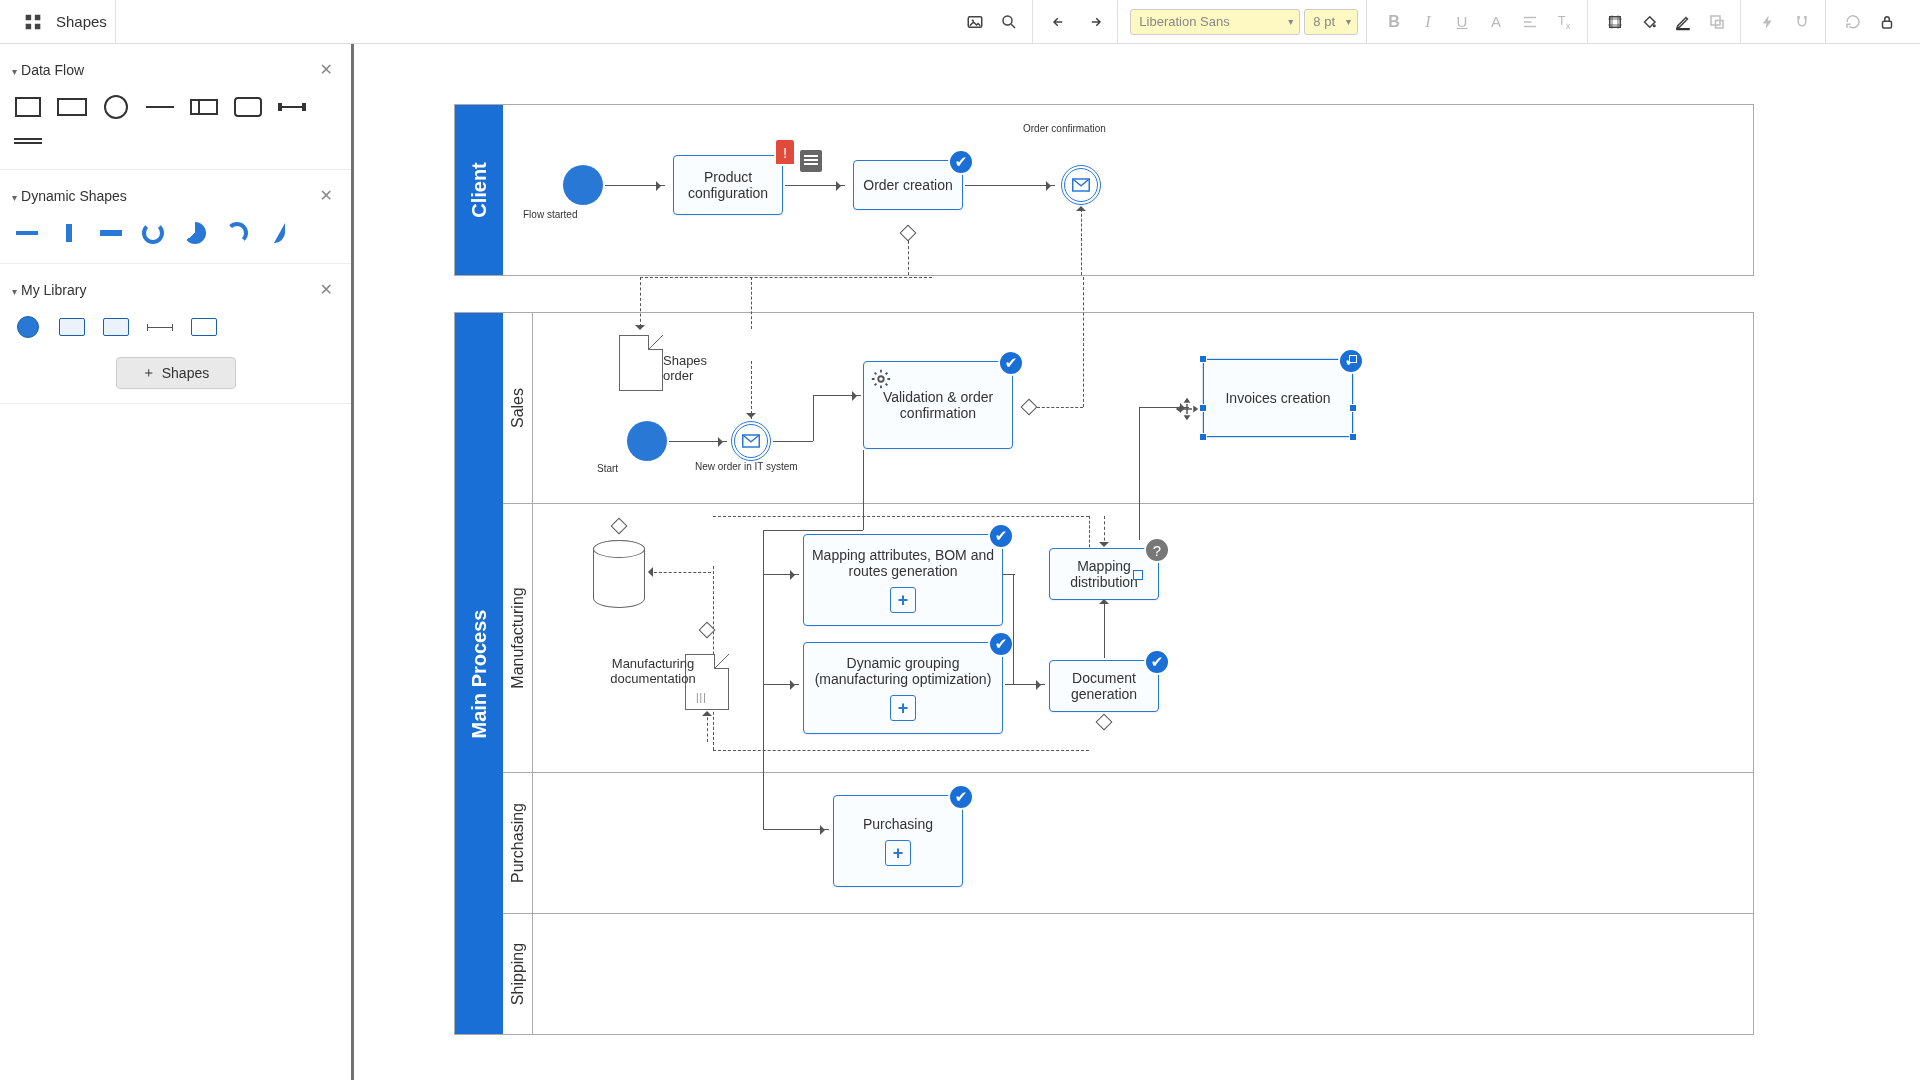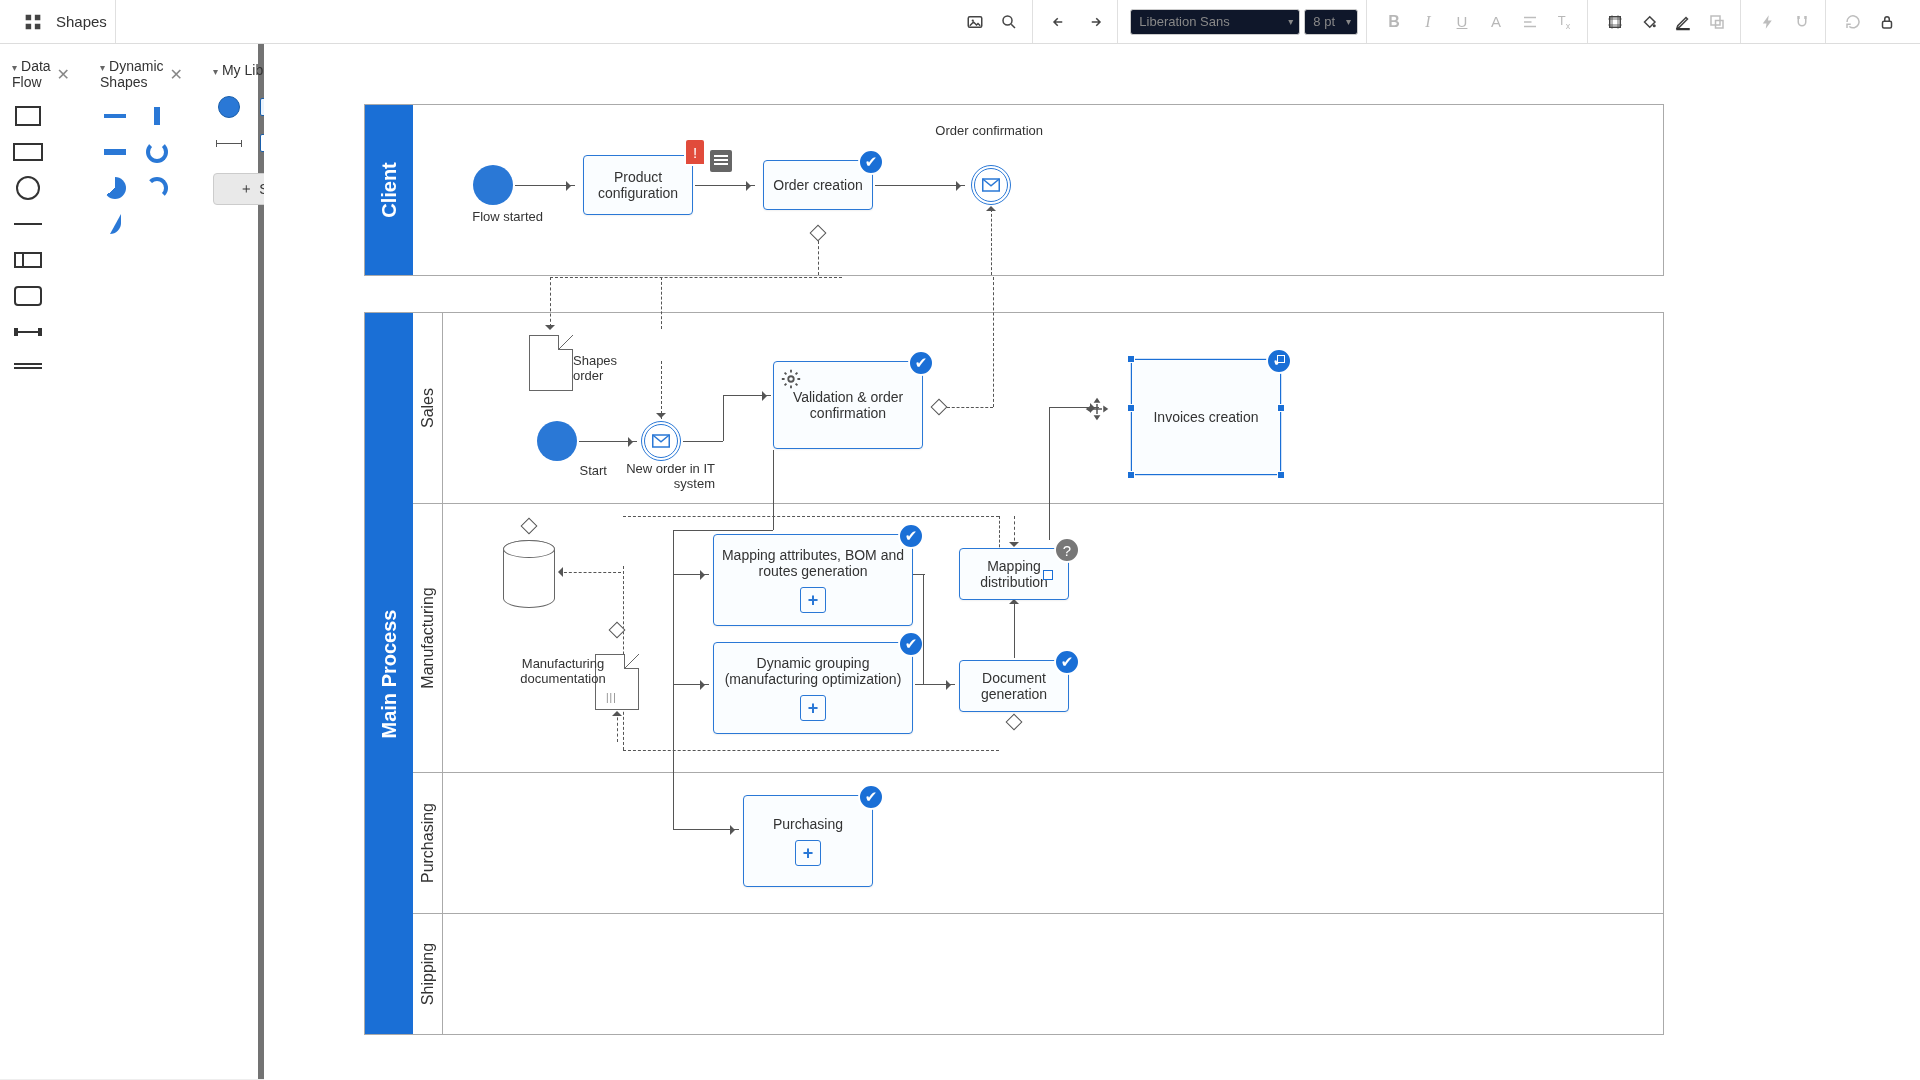--- a/index.html
+++ b/index.html
@@ -4,31 +4,31 @@
 <style>
   * { box-sizing: border-box; margin: 0; padding: 0; }
   body { font-family: -apple-system, BlinkMacSystemFont, "Segoe UI", Arial, sans-serif; background: #fff; font-size: 12px; color: #333; overflow: hidden; width: 1920px; height: 1080px; }
   
   
   .toolbar { height: 44px; border-bottom: 1px solid #ddd; display: flex; align-items: center; padding: 0 10px; gap: 4px; }
   .tb-group { display: flex; align-items: center; gap: 4px; padding: 0 8px; border-right: 1px solid #e0e0e0; height: 100%; }
   .tb-group:last-child { border-right: none; }
   .tb-btn { width: 30px; height: 30px; display: flex; align-items: center; justify-content: center; border-radius: 3px; cursor: pointer; }
   .tb-label { font-size: 15px; color: #333; margin-left: 4px; }
-  .tb-select { height: 26px; border: 1px solid #ccc; background: #0f172a; border-radius: 3px; padding: 0 22px 0 8px; font-size: 13px; color: #888; position: relative; display: flex; align-items: center; min-width: 60px; }
+  .tb-select { height: 26px; border: 1px solid #ccc; background: #fef9c3; border-radius: 3px; padding: 0 22px 0 8px; font-size: 13px; color: #888; position: relative; display: flex; align-items: center; min-width: 60px; }
   .tb-select::after { content: "▾"; position: absolute; right: 6px; color: #888; font-size: 10px; }
   .tb-select.small { min-width: 48px; }
   .tb-select.w-font { min-width: 170px; }
   .icon-svg { width: 18px; height: 18px; }
   .icon-svg.lg { width: 22px; height: 22px; }
   .faded { opacity: 0.35; }
   
   
   .workspace { display: flex; height: calc(100% - 44px); }
-  .sidepanel { width: 264px; border-right: 6px solid #737373; display: flex; flex-direction: row; background: #fff; }
+  .sidepanel { width: 354px; border-right: 3px solid #737373; display: flex; flex-direction: column; background: #fff; }
   .canvas-area { flex: 1; position: relative; background: #fff; overflow: hidden; }
   
   
   .sp-section { border-bottom: 1px solid #eee; padding: 8px 12px 14px; }
   .sp-header { display: flex; align-items: center; justify-content: space-between; padding: 6px 0 10px; font-size: 14px; color: #333; }
   .sp-header .tri { margin-right: 4px; font-size: 10px; color: #666; }
   .sp-close { font-size: 16px; color: #888; cursor: pointer; padding: 2px 6px; }
   .shape-row { display: flex; gap: 12px; flex-wrap: wrap; padding: 4px 0; }
   .shape-swatch { width: 32px; height: 24px; display: flex; align-items: center; justify-content: center; cursor: grab; }
   .sw-rect  { width: 26px; height: 20px; border: 2px solid #333; }
@@ -77,21 +77,21 @@
   .lane.h-client .lane-body { height: 170px; }
   .lane.h-sales .lane-body  { height: 190px; }
   .lane.h-mfg .lane-body    { height: 268px; }
   .lane.h-purch .lane-body  { height: 140px; }
   .lane.h-ship .lane-body   { height: 120px; }
   
   
   .node { position:absolute; border:1px solid #2a78d6; background:#fafdff; border-radius:4px; display:flex; flex-direction:column; align-items:center; justify-content:center; text-align:center; font-size:14px; padding:6px; box-shadow:0 1px 2px rgba(0,0,0,0.06); }
   .event { position:absolute; width:40px;height:40px;border-radius:50%; background:#2a78d6; }
   .event.msg { background:#fff; border:4px double #2a78d6; display:flex;align-items:center;justify-content:center; }
-  .event-label { position:absolute; font-size:13px; text-align:right; width:110px; }
+  .event-label { position:absolute; font-size:10px; text-align:left; width:110px; }
   .badge { position:absolute; width:26px;height:26px;border-radius:50%;background:#1a6fd6;color:#fff;display:flex;align-items:center;justify-content:center;font-size:15px; top:-12px; right:-12px; border:2px solid #fff;}
   .badge.warn { background:#e14b3b; width:22px;height:28px; border-radius:4px 4px 2px 2px; top:-18px; right:-14px; }
   .badge.q { background:#777; }
   .comment-pin{ position:absolute; width:22px;height:22px; background:#666; top:-6px; right:-40px; border-radius:2px;}
   .comment-pin::after{content:"";position:absolute;left:4px;right:4px;top:5px;height:2px;background:#fff;box-shadow:0 4px 0 #fff,0 8px 0 #fff;}
   .subproc { width:26px;height:26px;border:1.5px solid #2a78d6; border-radius:3px; display:flex;align-items:center;justify-content:center;color:#2a78d6;font-size:18px;font-weight:600; margin-top:8px;}
   .gear-mini{ width:22px;height:22px; position:absolute; left:6px; top:6px; }
   
   .datastore{ position:absolute; width:52px;height:68px; border:1.5px solid #666; border-radius:50%/14%; background:#fff;}
   .datastore::before{content:"";position:absolute;left:-1px;right:-1px;top:-1px;height:16px;border:1.5px solid #666;border-radius:50%;background:#fff;}
@@ -429,21 +429,21 @@
                     <circle cx="12" cy="12" r="3" fill="none" stroke="#555" stroke-width="2"></circle>
                     <path d="M12 2v3M12 19v3M2 12h3M19 12h3M5 5l2 2M17 17l2 2M19 5l-2 2M5 19l2-2" stroke="#555" stroke-width="2"></path>
                   </svg>
                 <span style="padding:0 8px">Validation &amp; order confirmation</span>
                 <div class="badge">✔</div>
               </div>
               <div class="diamond" style="left:490px;top:88px"></div>
               <div class="h-line dash" style="left:504px;top:94px;width:46px"></div>
               <div class="v-line dash" style="left:550px;top:-36px;height:130px"></div>
 
-              <div class="node selected" style="left:688px;top:46px;width:150px;height:116px">
+              <div class="node selected" style="left:670px;top:46px;width:150px;height:78px">
                 <span>Invoices creation</span>
                 <div class="badge">✔</div>
                 <div class="sel-handle" style="left:-5px;top:-5px"></div>
                 <div class="sel-handle" style="right:-5px;top:-5px"></div>
                 <div class="sel-handle" style="left:-5px;bottom:-5px"></div>
                 <div class="sel-handle" style="right:-5px;bottom:-5px"></div>
                 <div class="sel-handle" style="left:-5px;top:44px"></div>
                 <div class="sel-handle" style="right:-5px;top:44px"></div>
               </div>
 

